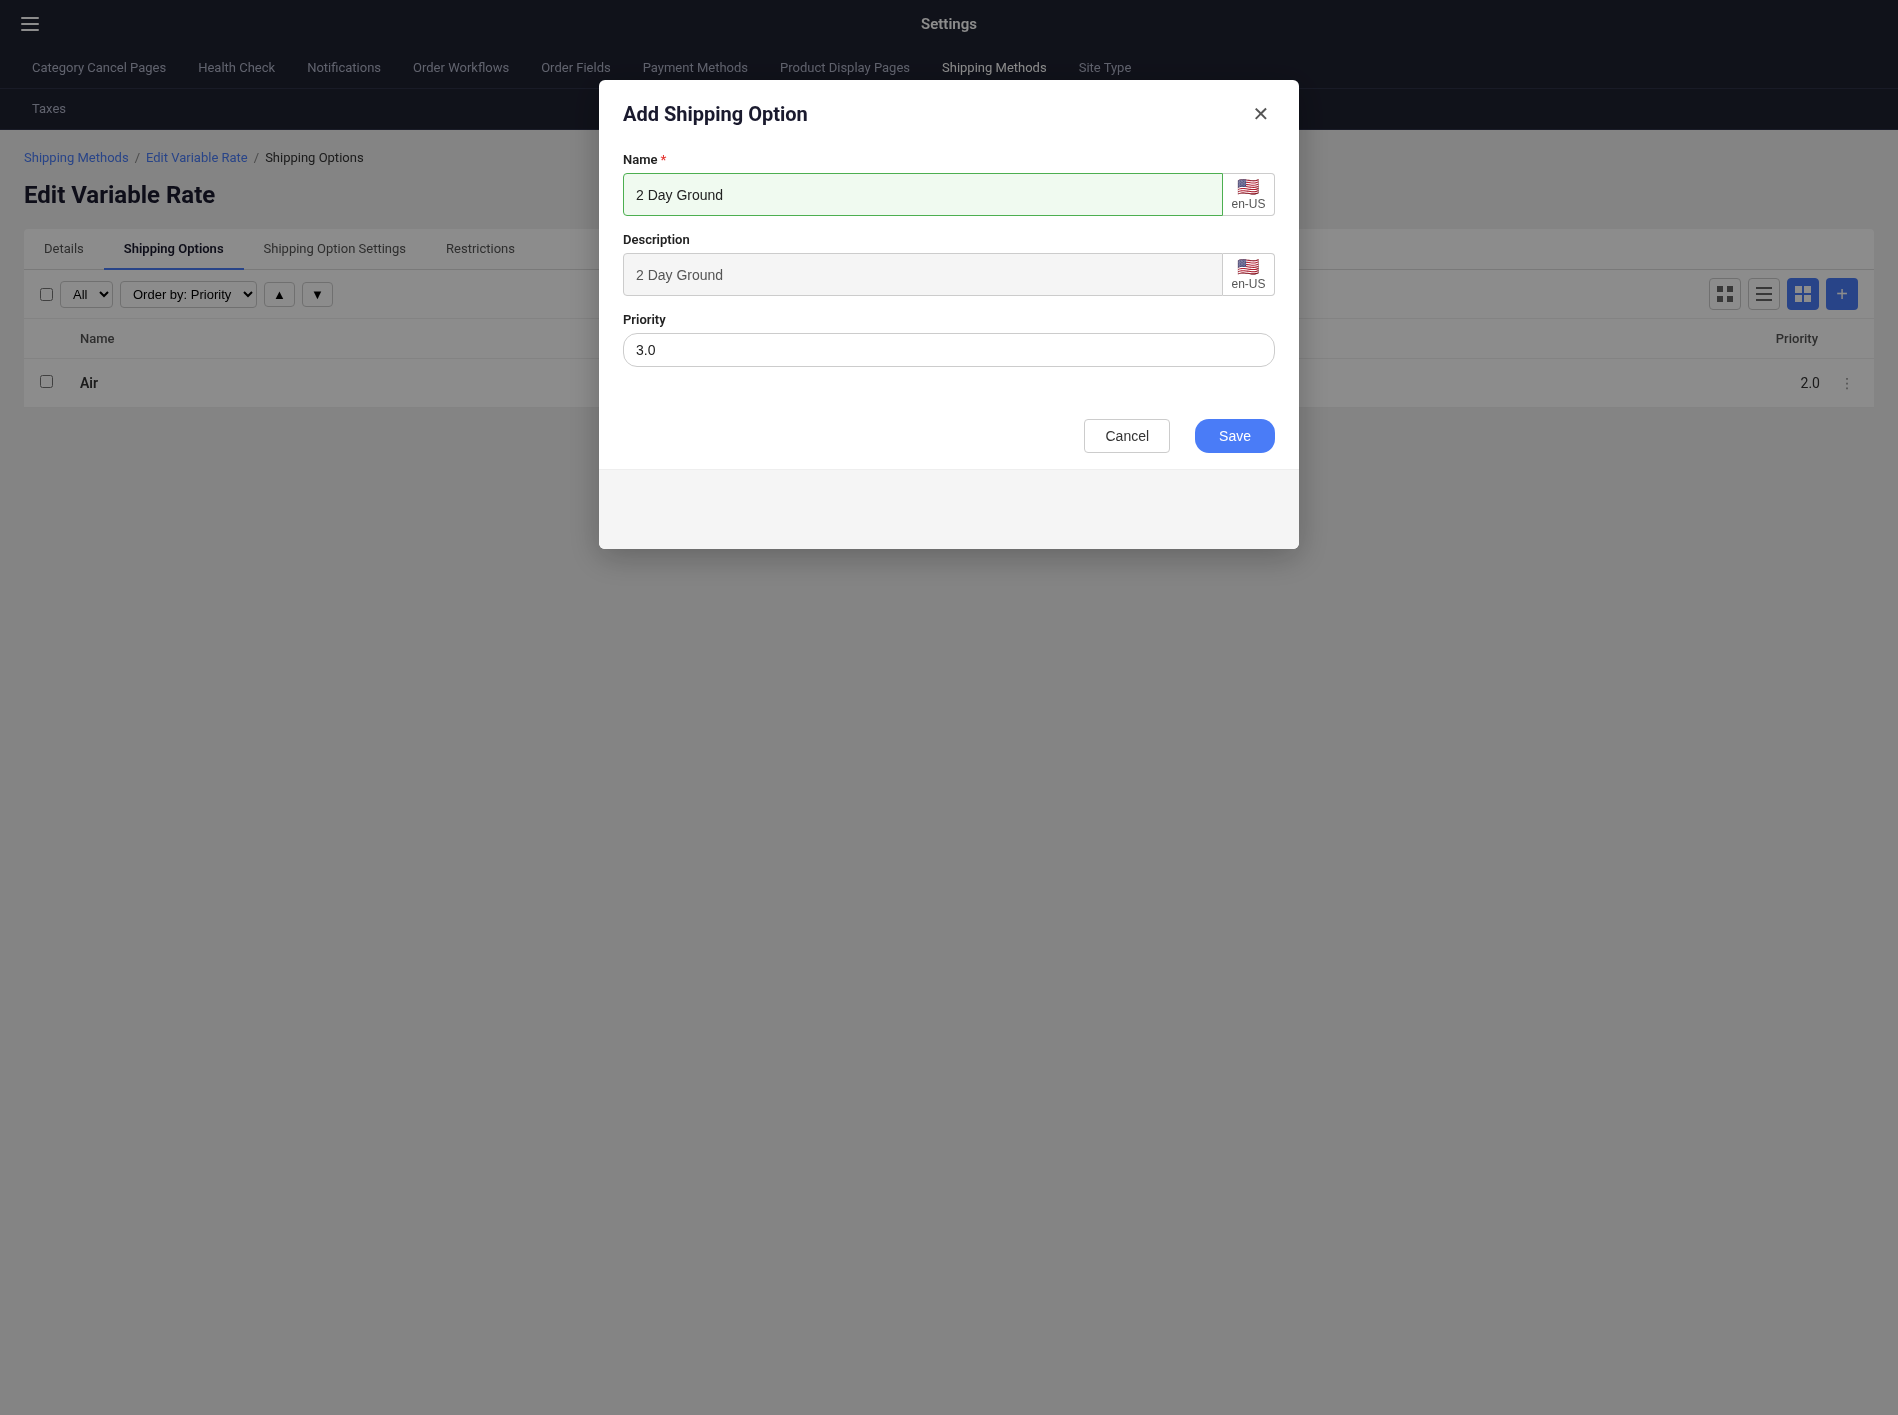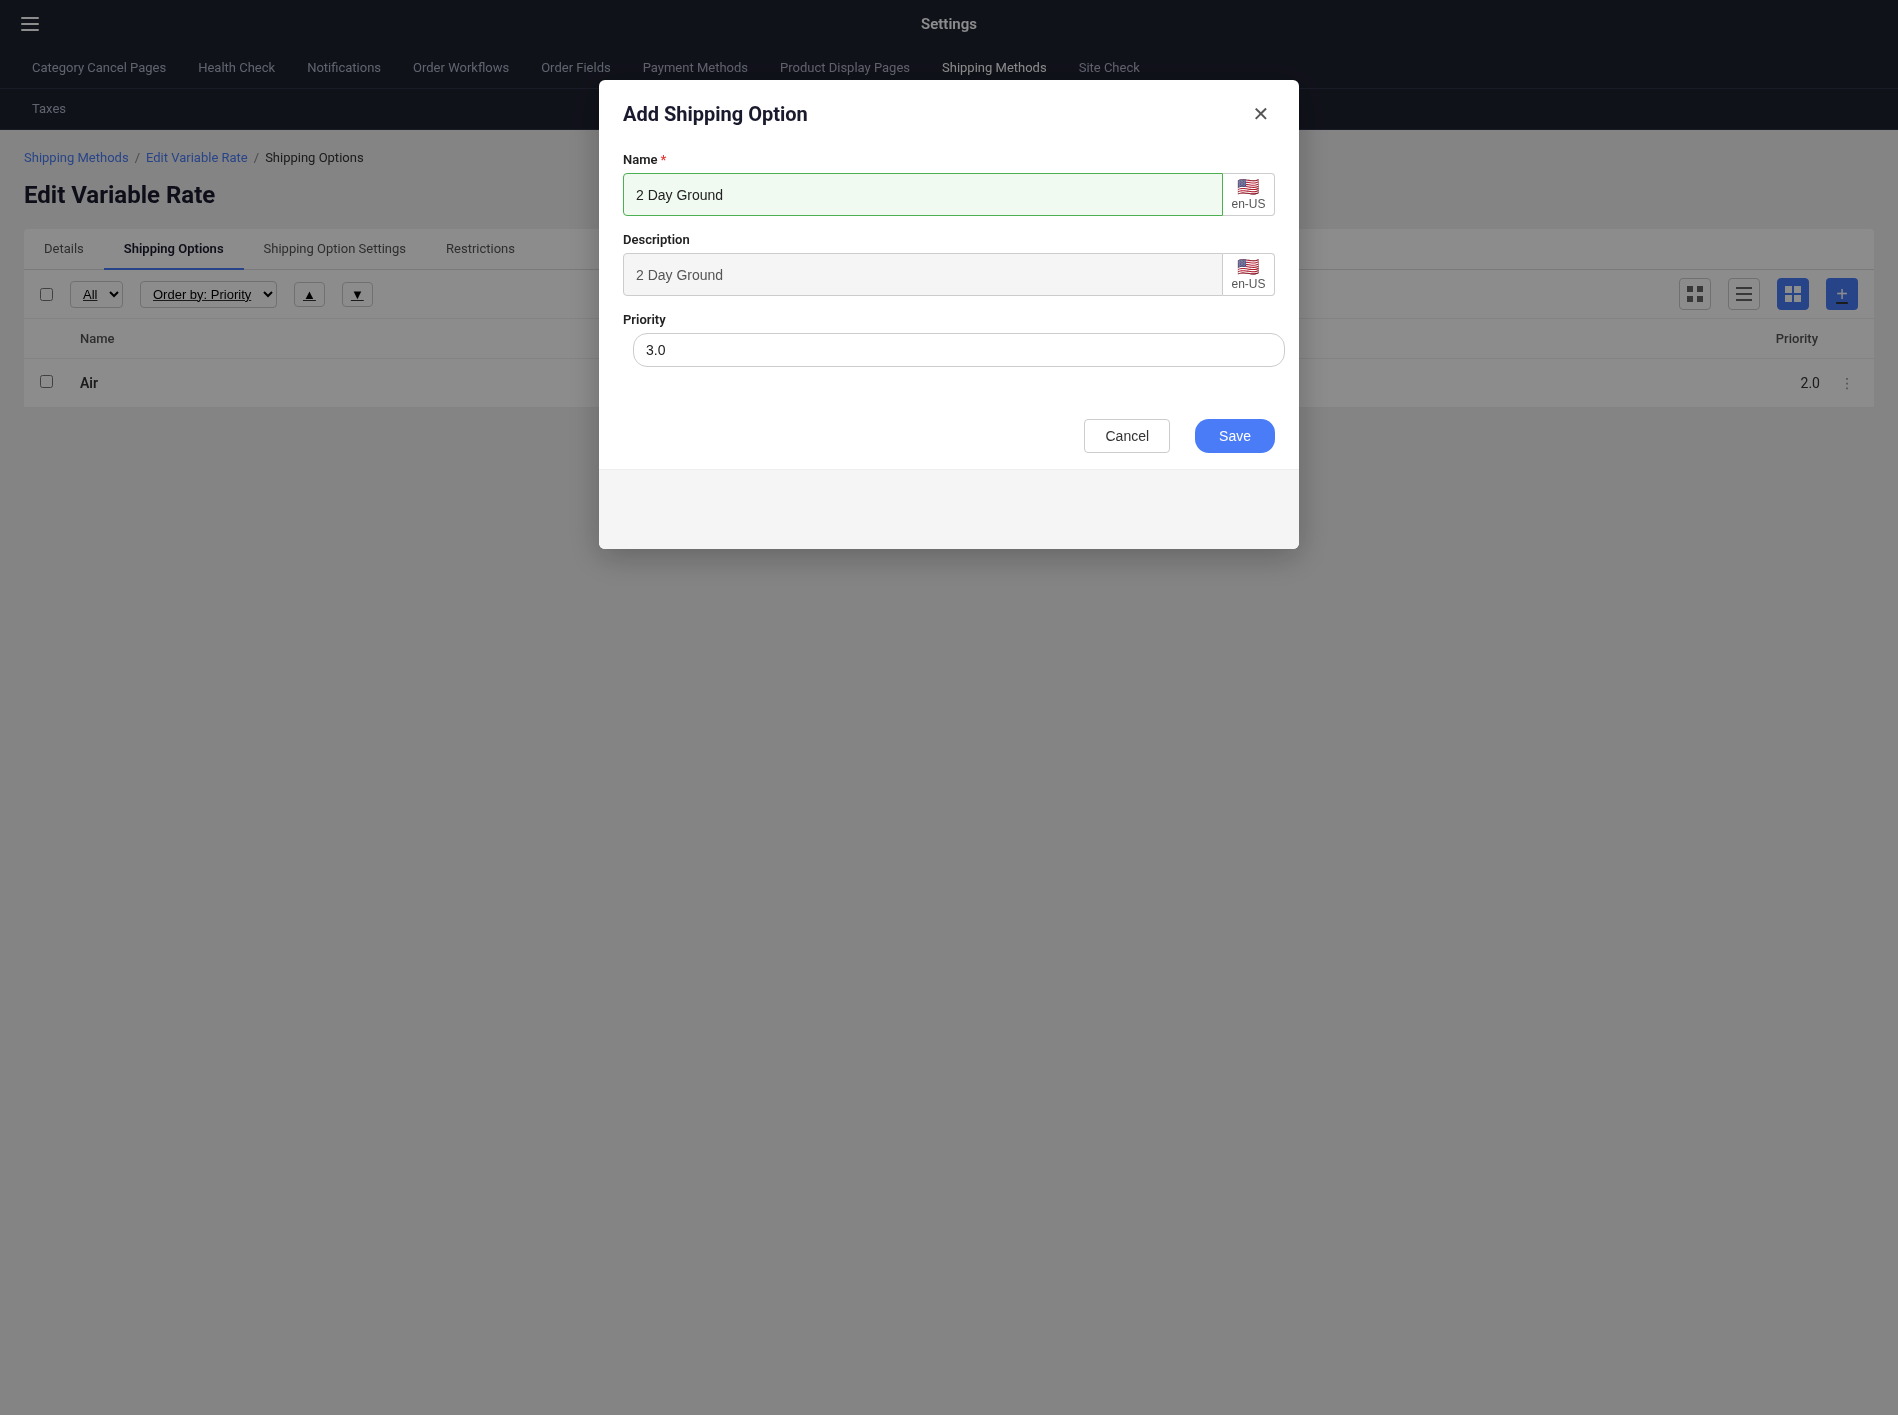--- a/index.html
+++ b/index.html
@@ -104,23 +104,22 @@
       font-weight: 600;
       border-bottom: 2px solid #4a7cf7;
     }
 
     
     .toolbar {
       background: #fff;
       display: flex;
       align-items: center;
       padding: 8px 16px;
-      gap: 17px;
+      gap: 7px;
       border-bottom: 1px solid #eee;
-      text-decoration: underline;
     }
     .toolbar-checkbox { cursor: pointer; }
     .toolbar-select {
       border: 1px solid #ccc;
       border-radius: 4px;
       padding: 4px 8px;
       font-size: 13px;
       background: #fff;
       cursor: pointer;
     }
@@ -263,21 +262,20 @@
     .form-input.active-input {
       background: #f0faf0;
       border-color: #4caf50;
     }
     .form-input.readonly {
       background: #f5f5f5;
       color: #555;
     }
     .form-input.no-locale {
       border-radius: 14px;
-      margin-left: 10px;
     }
 
     .locale-btn {
       border: 1px solid #ccc;
       border-left: none;
       border-radius: 0 4px 4px 0;
       background: #fff;
       padding: 4px 8px;
       cursor: pointer;
       display: flex;
@@ -345,21 +343,21 @@
 
 <div class="nav-tabs">
   <div class="nav-tab">Category Cancel Pages</div>
   <div class="nav-tab">Health Check</div>
   <div class="nav-tab">Notifications</div>
   <div class="nav-tab">Order Workflows</div>
   <div class="nav-tab">Order Fields</div>
   <div class="nav-tab">Payment Methods</div>
   <div class="nav-tab">Product Display Pages</div>
   <div class="nav-tab active">Shipping Methods</div>
-  <div class="nav-tab">Site Check</div>
+  <div class="nav-tab">Site Type</div>
 </div>
 
 <div class="nav-tabs">
   <div class="nav-tab">Taxes</div>
 </div>
 
 <div class="content">
 
   <div class="breadcrumb">
     <a href="#">Shipping Methods</a>

